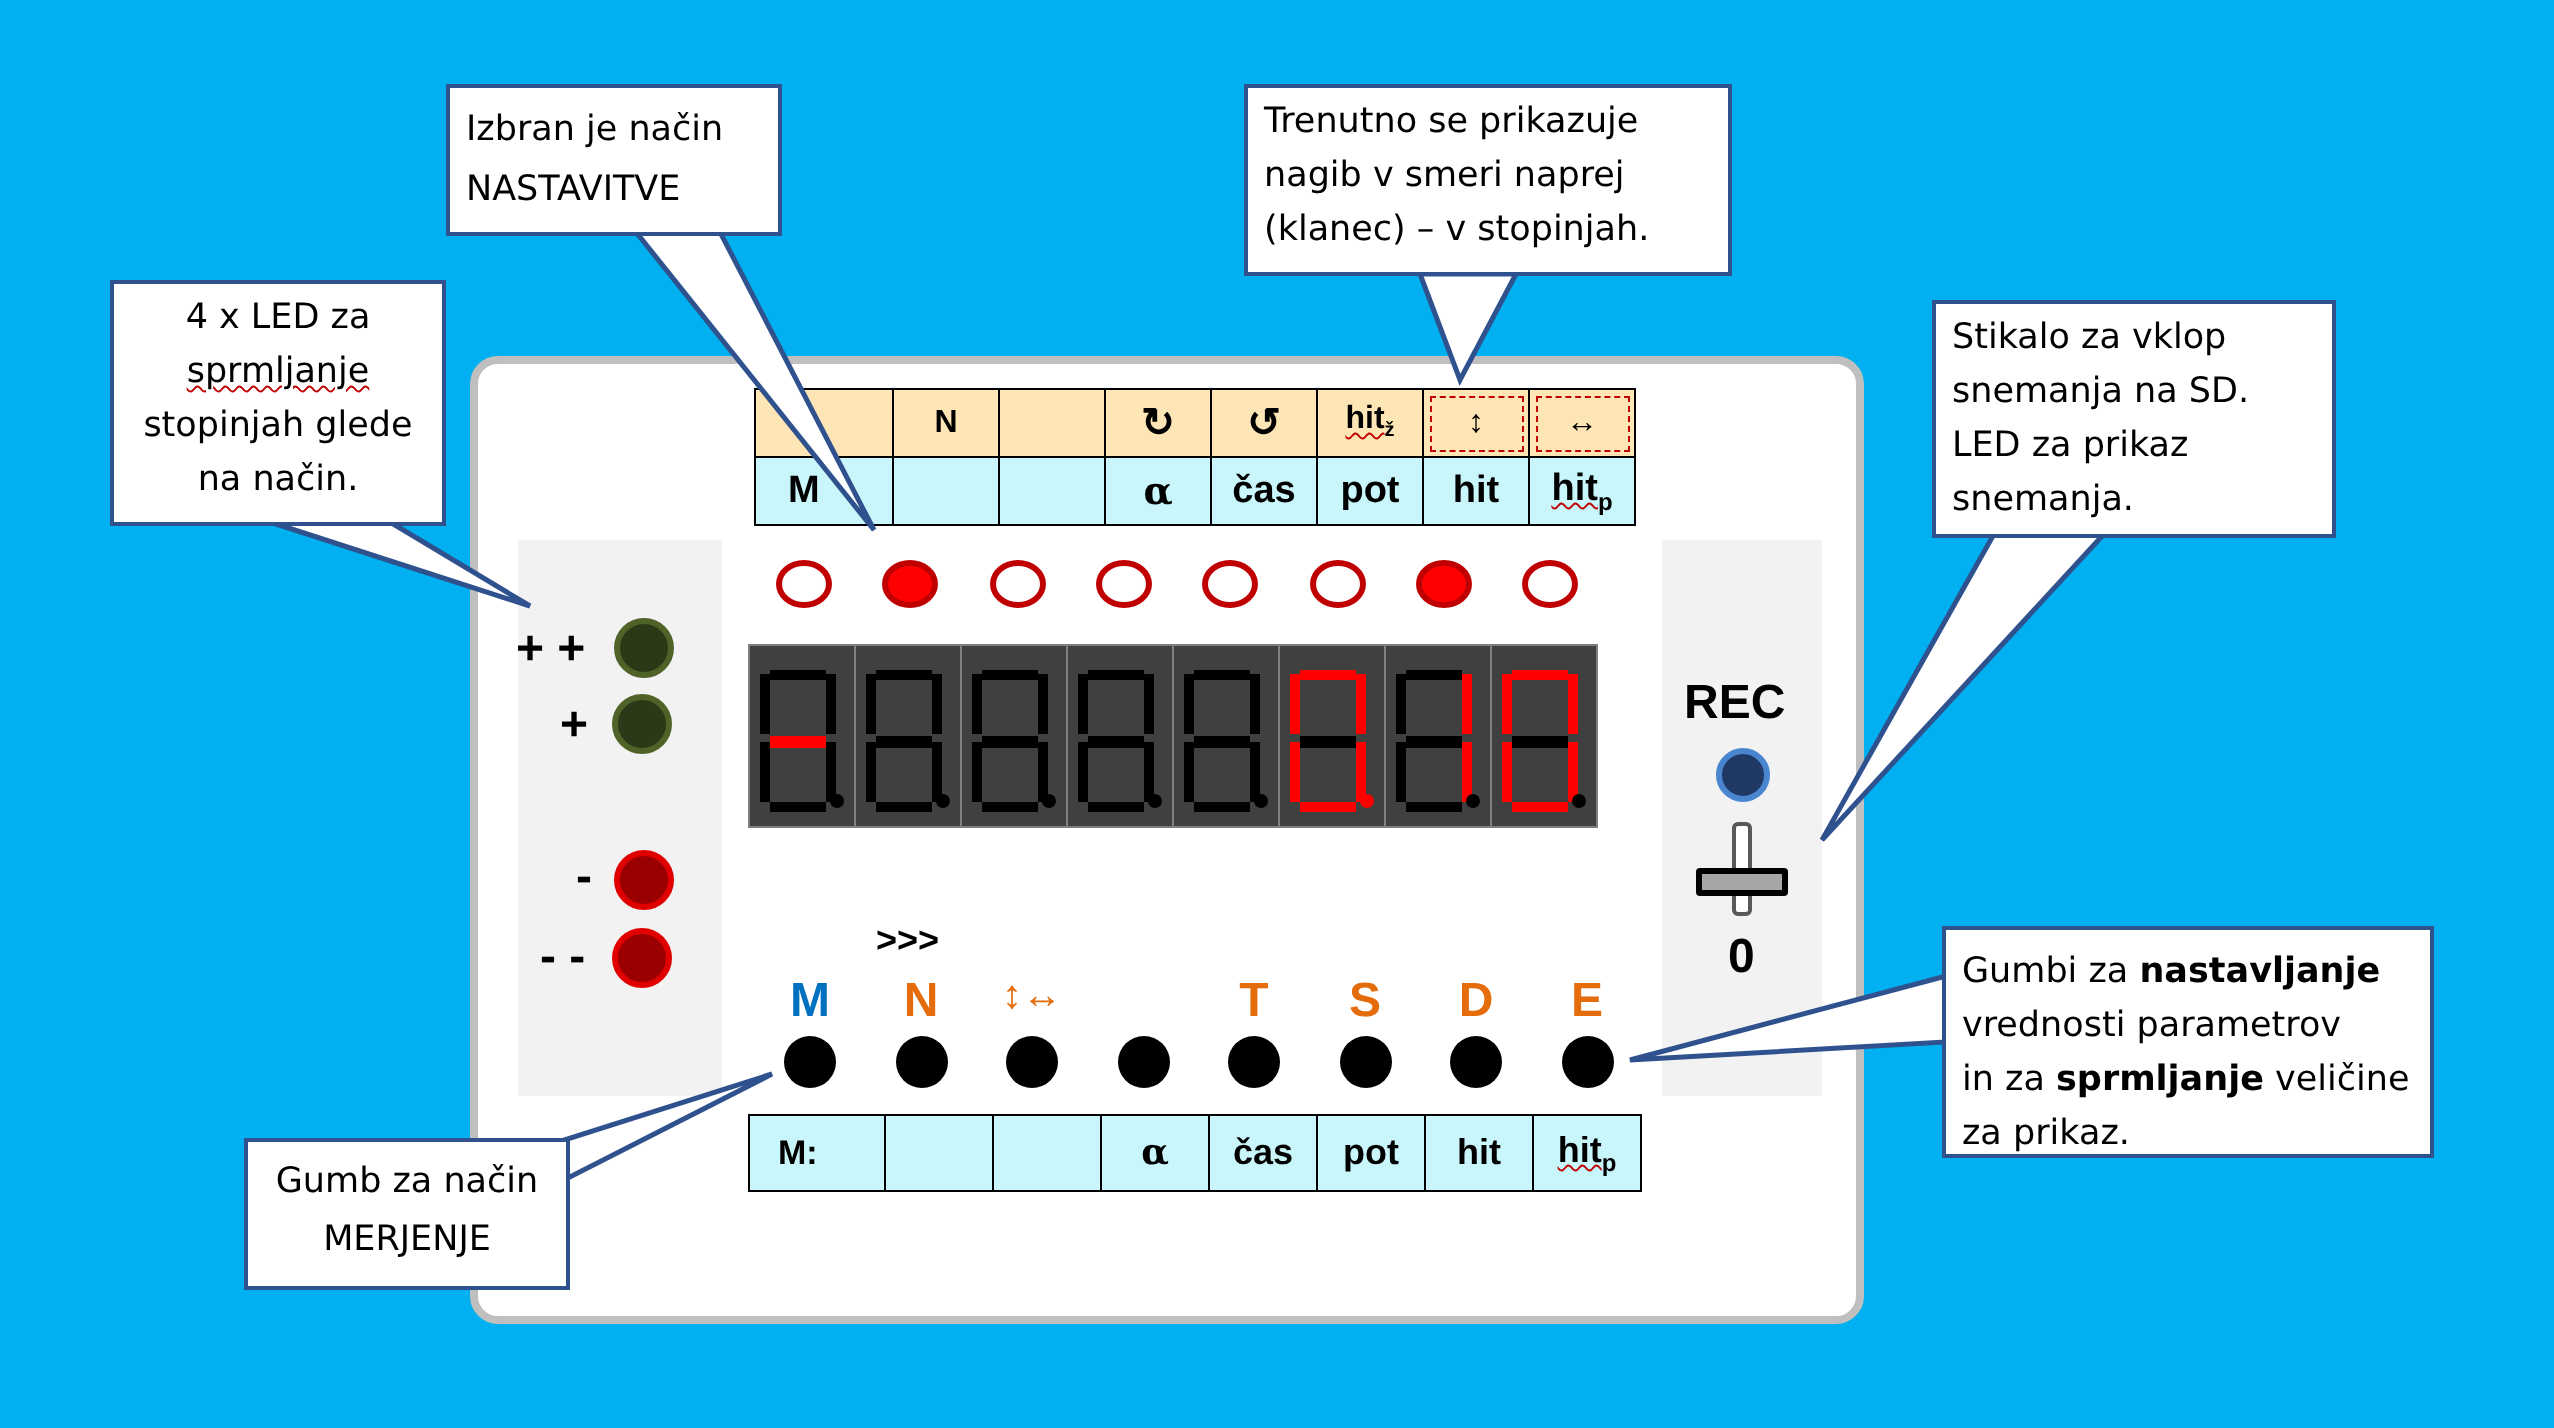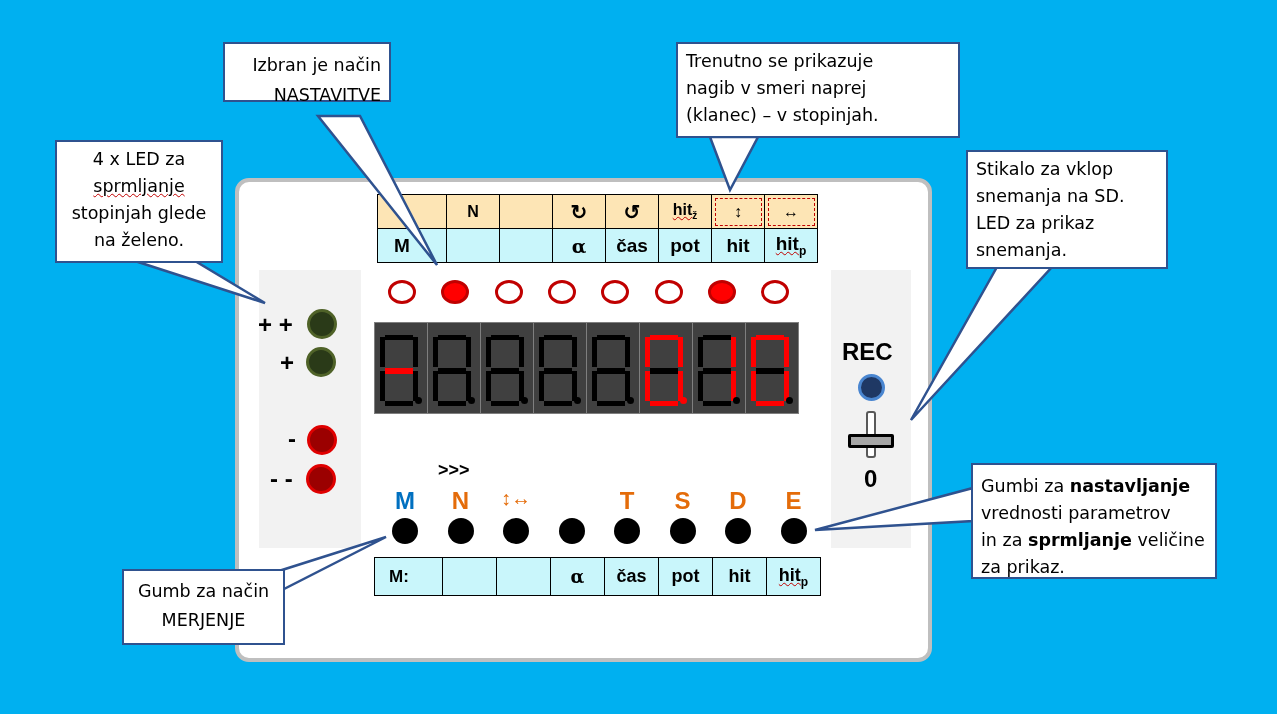--- a/index.html
+++ b/index.html
@@ -210,31 +210,31 @@
 
 <svg class="ptr" width="1277" height="714">
   <polygon points="318,116 360,116 437,265" fill="#fff" stroke="#2f528f" stroke-width="2.5"></polygon>
   <polygon points="135,261 195,261 265,303" fill="#fff" stroke="#2f528f" stroke-width="2.5"></polygon>
   <polygon points="710,137 758,137 730,190" fill="#fff" stroke="#2f528f" stroke-width="2.5"></polygon>
   <polygon points="997,267 1052,267 911,420" fill="#fff" stroke="#2f528f" stroke-width="2.5"></polygon>
   <polygon points="973,488 973,521 815,530" fill="#fff" stroke="#2f528f" stroke-width="2.5"></polygon>
   <polygon points="282,570 282,590 386,537" fill="#fff" stroke="#2f528f" stroke-width="2.5"></polygon>
 </svg>
 
-<div class="callout" style="left:223px;top:42px;width:168px;height:60px;text-align:right;line-height:30px;padding-top:6px">
+<div class="callout" style="left:223px;top:42px;width:168px;height:76px;text-align:left;line-height:30px;padding-top:6px">
   <div>Izbran je način</div>
     <div>NASTAVITVE</div>
 </div>
 <div class="callout" style="left:55px;top:140px;width:168px;height:123px;text-align:center;line-height:27px;padding-top:4px">
   <div>4 x LED za</div>
     <div class="wavy" style="text-decoration-color:#c00000">sprmljanje</div>
     <div>stopinjah glede</div>
-    <div>na želeno.</div>
-</div>
-<div class="callout" style="left:676px;top:42px;width:284px;height:96px">
+    <div>na način.</div>
+</div>
+<div class="callout" style="left:622px;top:42px;width:244px;height:96px">
   <div>Trenutno se prikazuje</div>
     <div>nagib v smeri naprej</div>
     <div>(klanec) – v stopinjah.</div>
 </div>
 <div class="callout" style="left:966px;top:150px;width:202px;height:119px;line-height:27px">
   <div>Stikalo za vklop</div>
     <div>snemanja na SD.</div>
     <div>LED za prikaz</div>
     <div>snemanja.</div>
 </div>

